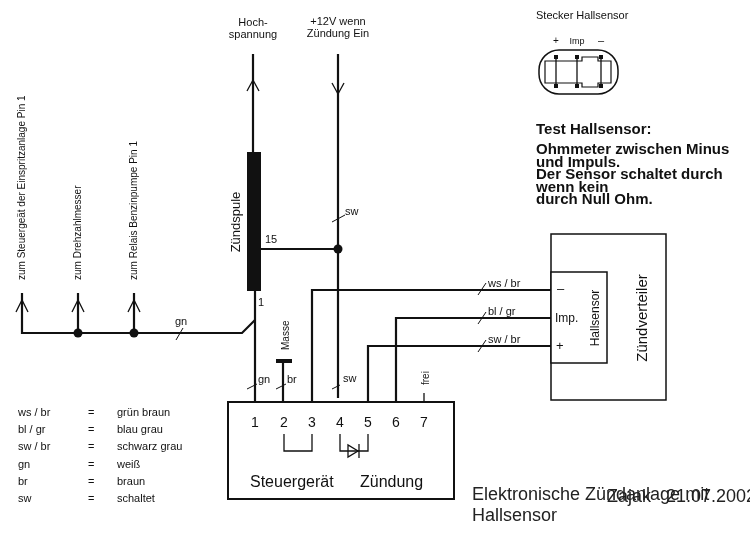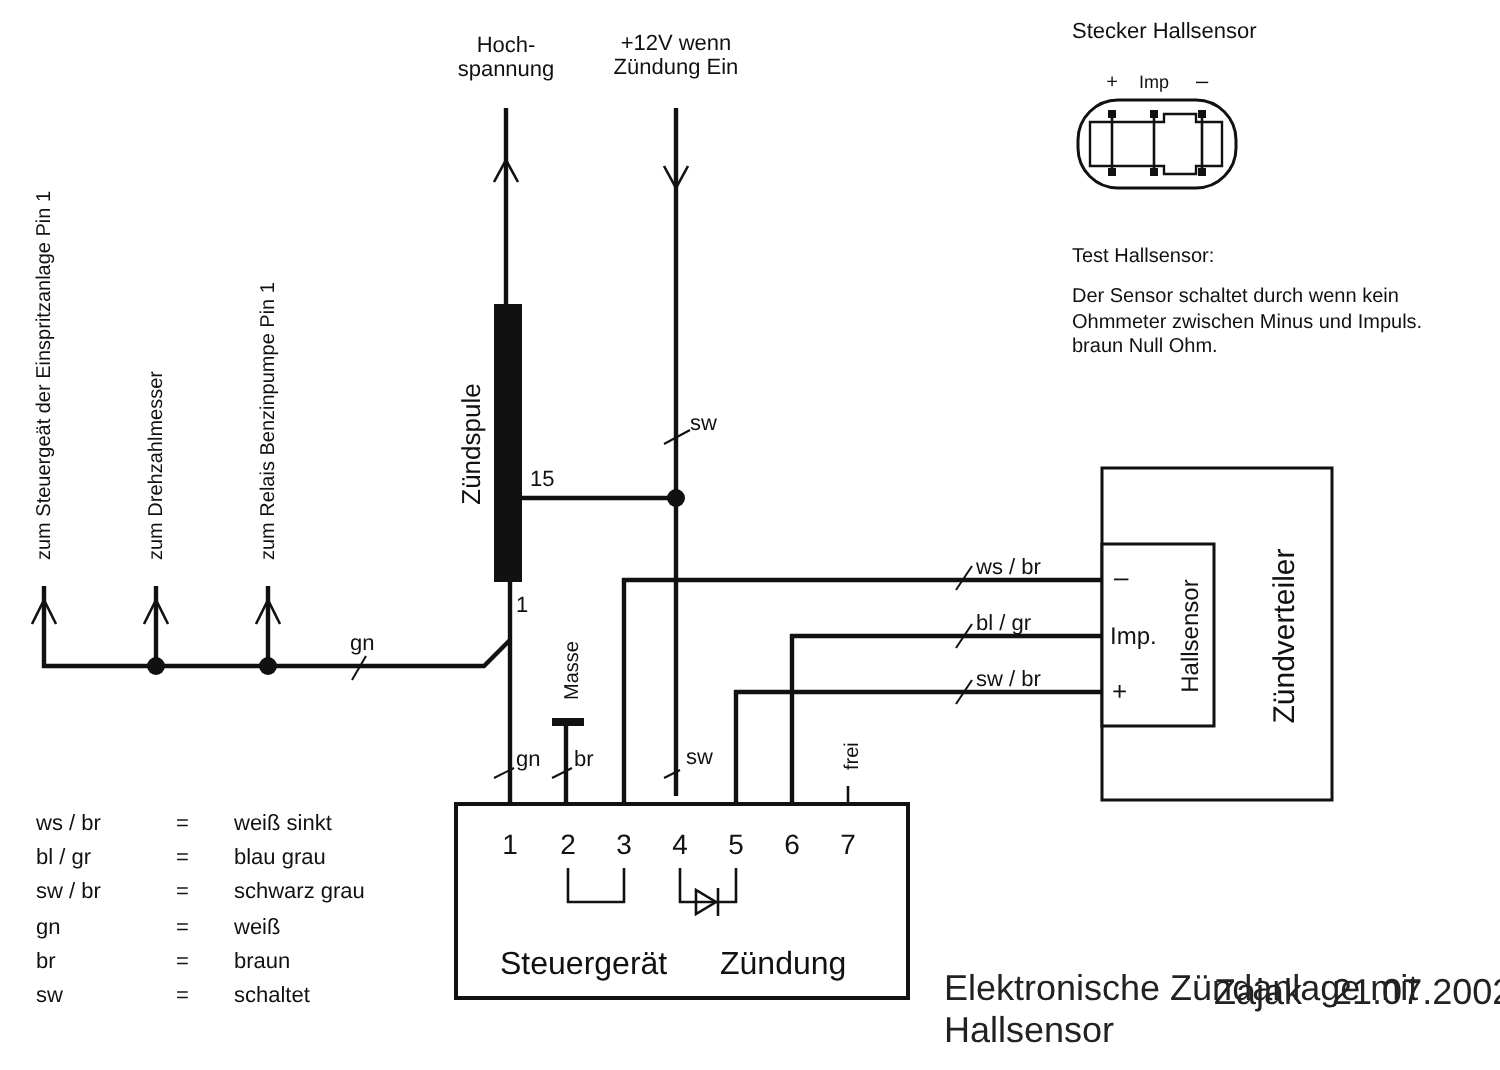--- a/index.html
+++ b/index.html
@@ -3,21 +3,21 @@
 <meta charset="utf-8">
 <style>
   html, body { margin: 0; padding: 0; background: #ffffff; }
   body { width: 750px; height: 535px; position: relative; overflow: hidden;
          font-family: "Liberation Sans", sans-serif; color: #111; }
   #diagram { position: absolute; left: 0; top: 0; }
   .t { font-family: "Liberation Sans", sans-serif; fill: #111; }
   .wire { stroke: #111; stroke-width: 2.2; fill: none; }
   .thin { stroke: #111; stroke-width: 1.3; fill: none; }
   .tick { stroke: #111; stroke-width: 1; }
-  .note { position: absolute; font-size: 10px; line-height: 12.5px; color: #111; }
+  .note { position: absolute; font-size: 15px; line-height: 12.5px; color: #111; font-weight: bold; }
   .legend { position: absolute; left: 18px; top: 403px; font-size: 11px; }
   .legend-row { display: flex; height: 17.3px; align-items: center; }
   .legend-row .c1 { width: 70px; }
   .legend-row .c2 { width: 29px; }
   .footer { position: absolute; font-size: 18px; color: #222; }
 </style>
 </head>
 <body>
 
 <svg id="diagram" width="750" height="535" viewBox="0 0 750 535">
@@ -123,30 +123,30 @@
   <rect x="554" y="55" width="4" height="4" fill="#111"></rect>
   <rect x="575" y="55" width="4" height="4" fill="#111"></rect>
   <rect x="599" y="55" width="4" height="4" fill="#111"></rect>
   <rect x="554" y="84" width="4" height="4" fill="#111"></rect>
   <rect x="575" y="84" width="4" height="4" fill="#111"></rect>
   <rect x="599" y="84" width="4" height="4" fill="#111"></rect>
 </svg>
 
 <div class="note" style="left:536px; top:123px;">Test Hallsensor:</div>
 <div class="note" style="left:536px; top:143px;">
+  <div>Ohmmeter zwischen Minus und Impuls.</div>
   <div>Der Sensor schaltet durch wenn kein</div>
-  <div>Ohmmeter zwischen Minus und Impuls.</div>
-  <div>braun Null Ohm.</div>
+  <div>durch Null Ohm.</div>
 </div>
 
 <div class="legend">
   <div class="legend-row">
       <span class="c1">ws / br</span>
       <span class="c2">=</span>
-      <span>weiß sinkt</span>
+      <span>grün braun</span>
     </div>
   <div class="legend-row">
       <span class="c1">bl / gr</span>
       <span class="c2">=</span>
       <span>blau grau</span>
     </div>
   <div class="legend-row">
       <span class="c1">sw / br</span>
       <span class="c2">=</span>
       <span>schwarz grau</span>

